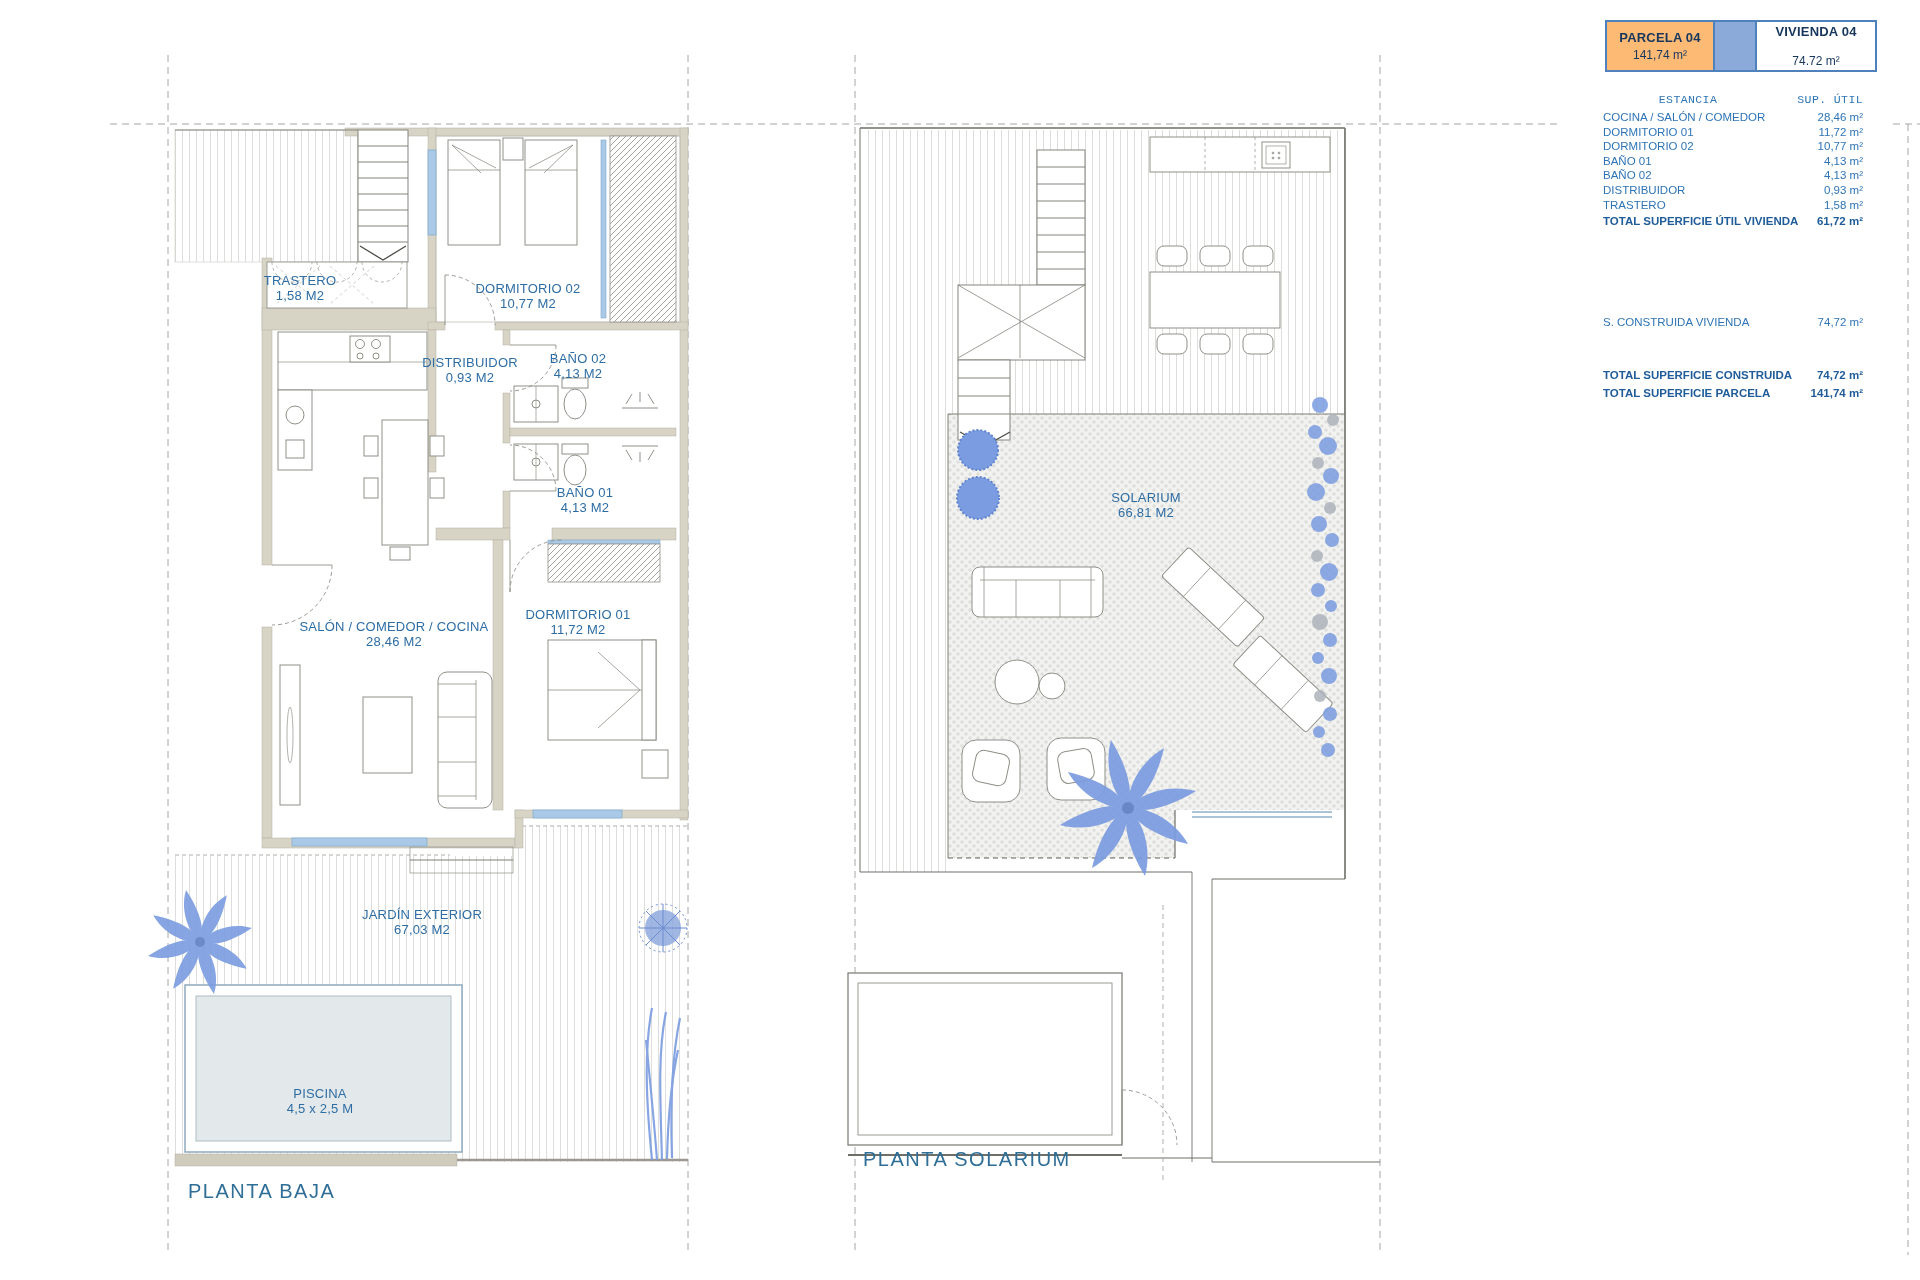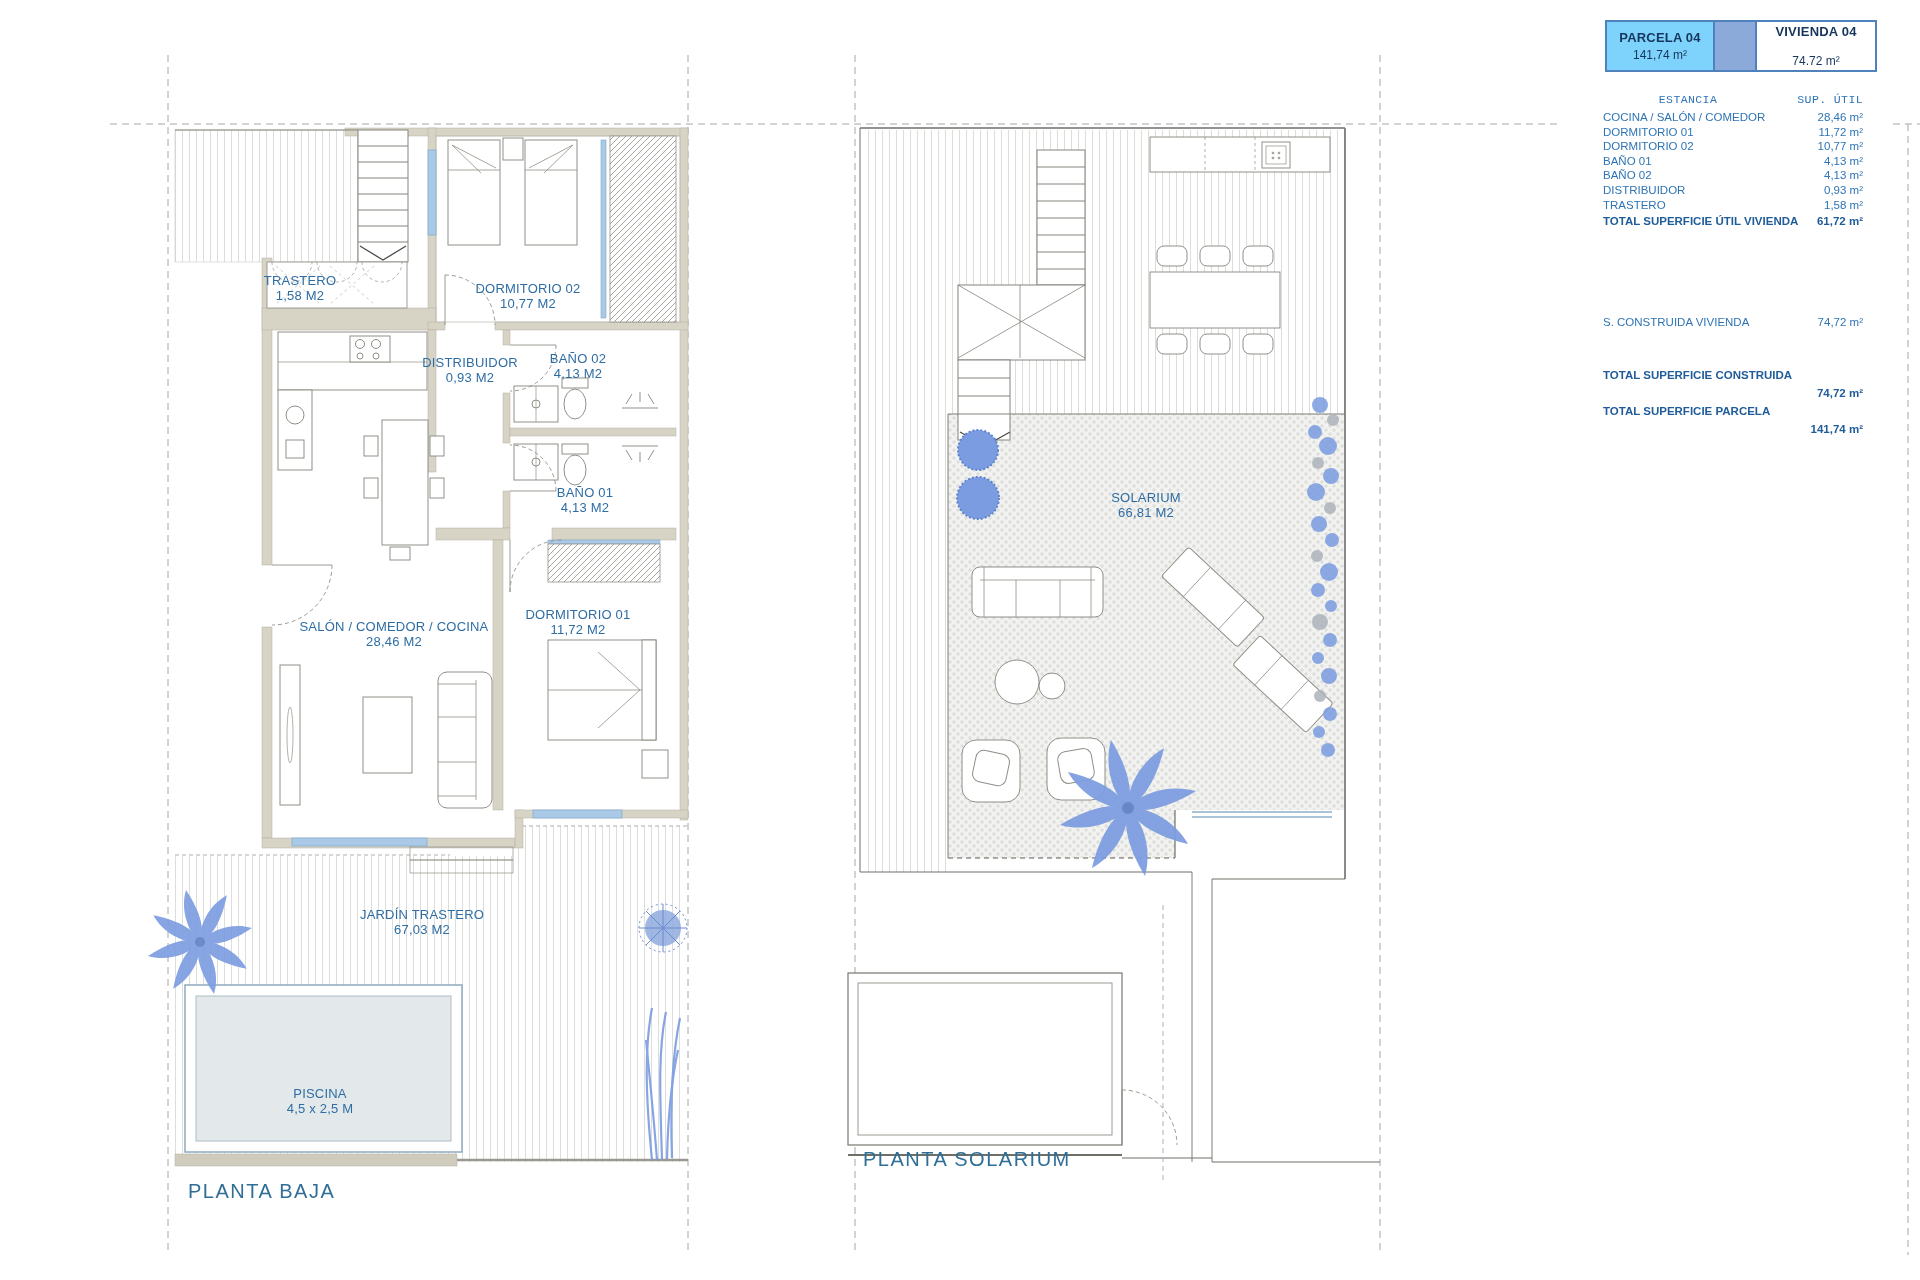--- a/index.html
+++ b/index.html
@@ -6,36 +6,36 @@
   body{width:1920px;height:1280px;position:relative;font-family:"Liberation Sans",sans-serif;overflow:hidden;}
   .canvas{position:absolute;left:0;top:0;width:1920px;height:1280px;background:#fff;}
   svg.drawing{position:absolute;left:0;top:0;}
   .room-label{position:absolute;transform:translate(-50%,-50%);text-align:center;color:#2e6da4;
     font-size:13px;line-height:15px;letter-spacing:.2px;white-space:nowrap;}
   .plan-title{position:absolute;color:#2f6e96;font-size:20px;letter-spacing:1.5px;white-space:nowrap;}
   
   .hdrbox{position:absolute;left:1605px;top:20px;width:272px;height:52px;display:flex;
     border:2px solid #4f81bd;box-sizing:border-box;background:#fff;}
   .hdrbox .cell{display:flex;flex-direction:column;justify-content:center;text-align:center;color:#17365d;box-sizing:border-box;}
-  .cell-parcela{width:108px;background:#7dd3fc;border-right:2px solid #4f81bd;}
+  .cell-parcela{width:108px;background:#fdba74;border-right:2px solid #4f81bd;}
   .cell-mid{width:42px;background:#8ba9d9;border-right:2px solid #4f81bd;}
   .cell-vivienda{flex:1;background:#ffffff;gap:12px;}
   .hdrbox .name{font-size:13px;font-weight:bold;letter-spacing:.2px;}
   .hdrbox .val{font-size:12px;margin-top:3px;}
   .sumtable{position:absolute;left:1603px;top:92px;width:260px;color:#2e74b5;font-size:11.5px;}
   .shead{display:flex;line-height:15px;margin-bottom:3px;font-family:Liberation Mono, monospace;}
   .shead .h1{width:170px;text-align:center;letter-spacing:.4px;}
   .shead .h2{flex:1;text-align:right;letter-spacing:.4px;}
   .srow{display:flex;justify-content:space-between;line-height:14.6px;}
   .srow .val{text-align:right;}
   .srow.total{font-weight:bold;color:#1f5c99;line-height:17px;margin-top:1px;}
   .construida{position:absolute;left:1603px;top:316px;width:260px;display:flex;justify-content:space-between;
     color:#2e74b5;font-size:11.5px;}
   .totals{position:absolute;left:1603px;top:366px;width:260px;color:#1f5c99;font-size:11.5px;font-weight:bold;}
-  .totals .srow{line-height:18px;flex-direction:column;}
+  .totals .srow{line-height:18px;}
 </style>
 </head>
 <body>
 
 <div class="canvas">
 
 <svg class="drawing" width="1920" height="1280" viewBox="0 0 1920 1280">
   <defs>
     <pattern id="stripes" width="7" height="7" patternUnits="userSpaceOnUse">
       <rect width="7" height="7" fill="#ffffff"></rect>
@@ -386,21 +386,21 @@
 </div>
 <div class="room-label" style="left:394px;top:634px;">
   <div>SALÓN / COMEDOR / COCINA</div>
   <div>28,46 M2</div>
 </div>
 <div class="room-label" style="left:578px;top:622px;">
   <div>DORMITORIO 01</div>
   <div>11,72 M2</div>
 </div>
 <div class="room-label" style="left:422px;top:922px;">
-  <div>JARDÍN TRASTERO</div>
+  <div>JARDÍN EXTERIOR</div>
   <div>67,03 M2</div>
 </div>
 <div class="room-label" style="left:320px;top:1064px;margin-top:37px;">
   <div>PISCINA</div>
   <div>4,5 x 2,5 M</div>
 </div>
 <div class="room-label" style="left:1146px;top:505px;">
   <div>SOLARIUM</div>
   <div>66,81 M2</div>
 </div>

